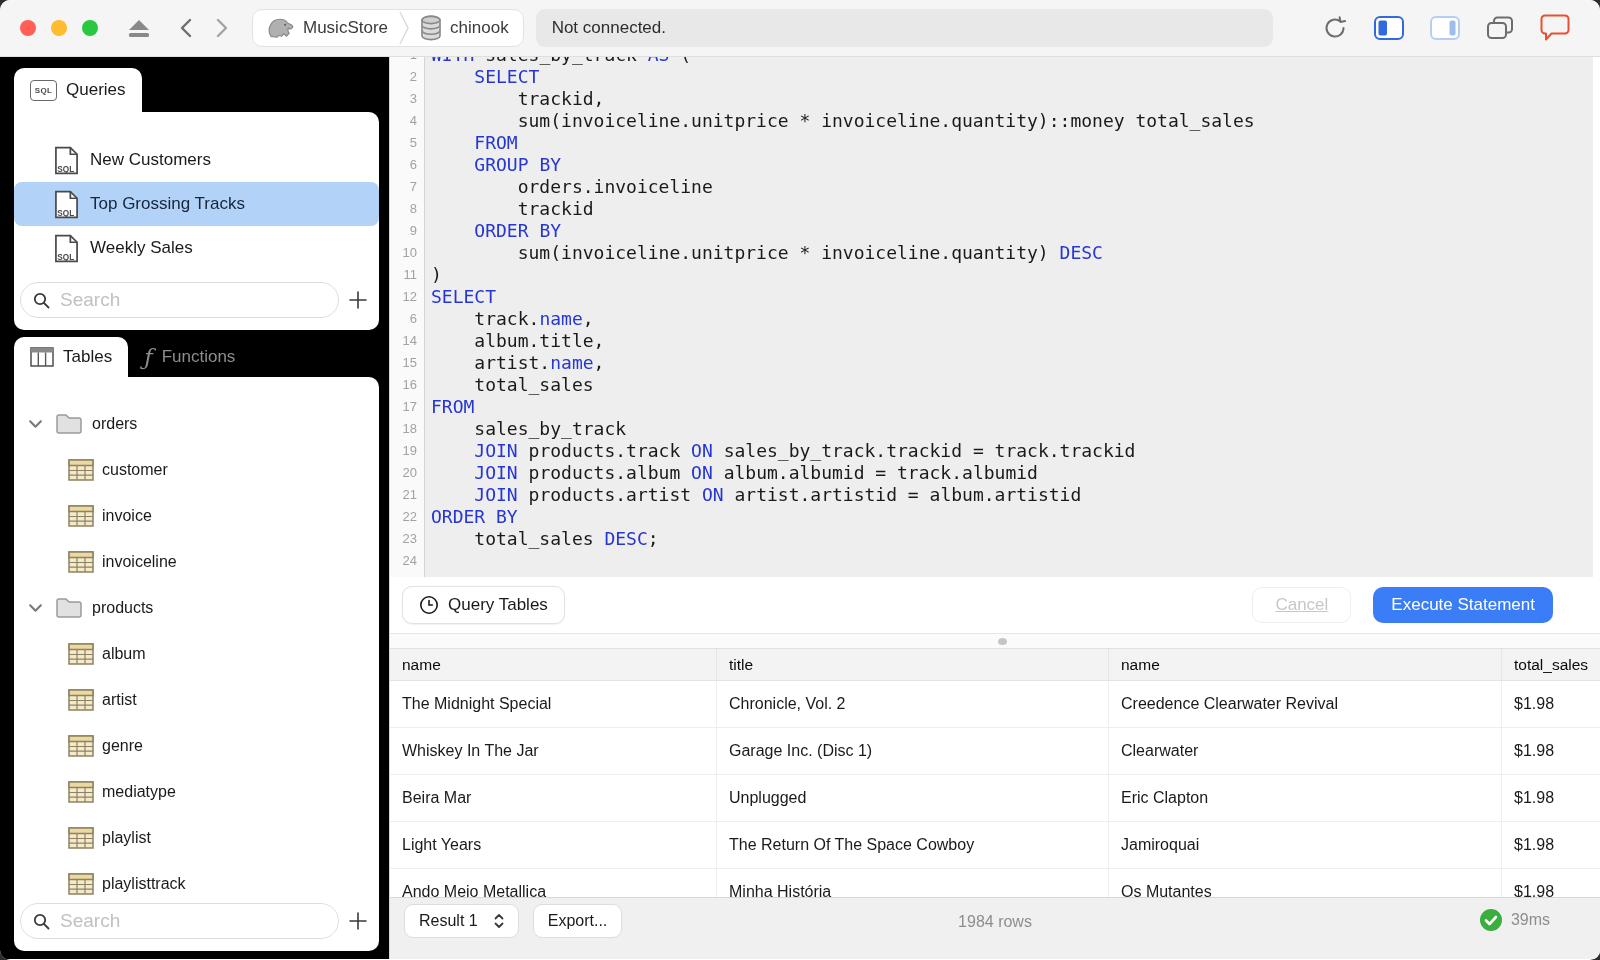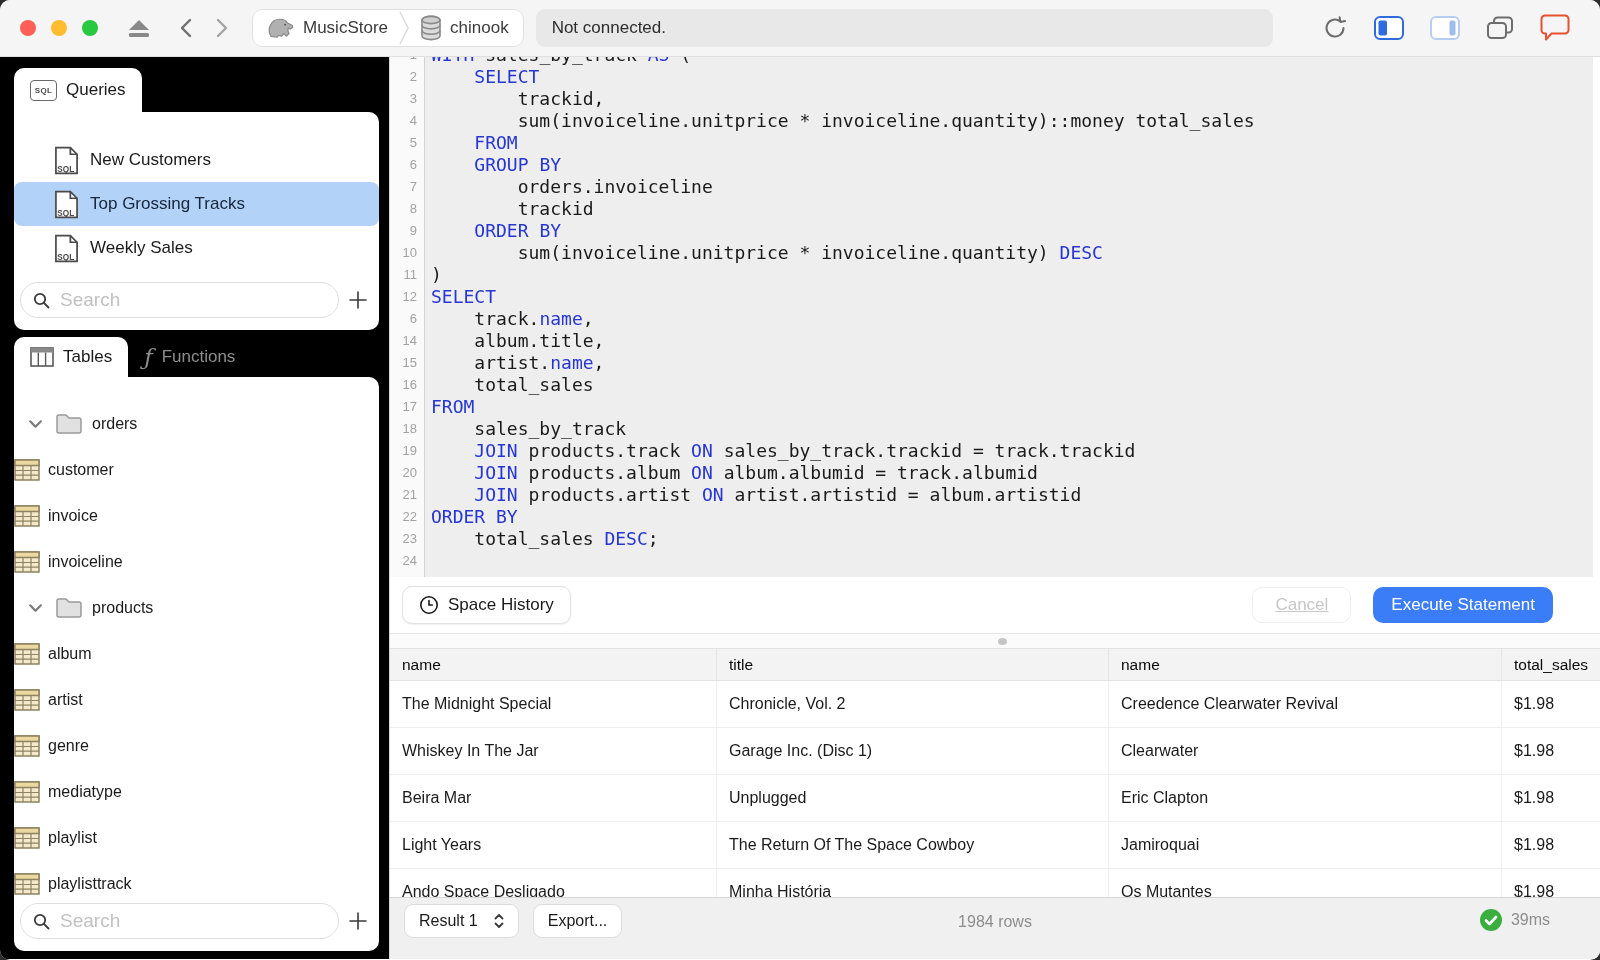--- a/index.html
+++ b/index.html
@@ -35,21 +35,21 @@
   .fn-glyph { font-family:"DejaVu Serif",serif; font-style:italic; font-size:23px; color:#8E8D8E; line-height:1; }
   .panel { background:#fff; border-radius:0 10px 10px 10px; }
   .queries-panel { height:218px; position:relative; padding-top:26px; }
   .qitem { height:44px; display:flex; align-items:center; gap:11px; padding-left:40px; border-radius:8px; font-size:17px; color:#1A1A1A; }
   .qitem.selected { background:#B2D3F7; color:#16253B; }
   .schema-panel { height:574px; position:relative; padding-top:24px; overflow:hidden; }
   .titem { height:46px; display:flex; align-items:center; font-size:16px; color:#1A1A1A; }
   .titem .chev { margin-left:14px; width:16px; display:flex; }
   .titem .fold { margin-left:11px; display:flex; }
   .titem.folder .tlabel { margin-left:9px; }
-  .titem.table { }
+  .titem.table { padding-left:54px; }
   .titem.table .tlabel { margin-left:8px; }
   .search-row { position:absolute; left:6px; right:6px; bottom:12px; display:flex; align-items:center; gap:4px; }
   .search-box { position:relative; flex:1; }
   .search-box input { width:100%; height:36px; border:1px solid #DFDEDF; border-radius:18px; background:#fff; padding:0 12px 0 39px; font-size:19px; color:#1A1A1A; outline:none; font-family:"Liberation Sans",sans-serif; }
   .search-box input::placeholder { color:#C2C1C2; }
   .search-box .mag { position:absolute; left:13px; top:10px; }
   .plus-btn { width:30px; height:30px; display:flex; align-items:center; justify-content:center; }
 
   
   .editor { height:520px; display:flex; overflow:hidden; background:#EFEEEF; border-right:7px solid #fff; }
@@ -450,21 +450,21 @@
       </div>
 
       <div class="actions">
         <button class="btn btn-qh">
           <span style="display:flex">
             <svg width="20" height="20" viewBox="0 0 20 20">
                 <circle cx="10" cy="10" r="8.2" fill="none" stroke="#1A1A1A" stroke-width="1.6"></circle>
                 <path d="M10 5.5 V10 H13.3" fill="none" stroke="#1A1A1A" stroke-width="1.6" stroke-linecap="round"></path>
               </svg>
           </span>
-          <span>Space History</span>
+          <span>Query Tables</span>
         </button>
         <div class="spacer"></div>
         <button class="btn btn-cancel">Cancel</button>
         <button class="btn btn-exec">Execute Statement</button>
       </div>
 
       <div class="splitter">
         <div class="dot"></div>
       </div>
 
@@ -494,21 +494,21 @@
               <div class="rcell c2">Eric Clapton</div>
               <div class="rcell c3">$1.98</div>
             </div>
             <div class="rrow">
               <div class="rcell c0">Light Years</div>
               <div class="rcell c1">The Return Of The Space Cowboy</div>
               <div class="rcell c2">Jamiroquai</div>
               <div class="rcell c3">$1.98</div>
             </div>
             <div class="rrow">
-              <div class="rcell c0">Ando Space Desligado</div>
+              <div class="rcell c0">Ando Meio Metallica</div>
               <div class="rcell c1">Minha História</div>
               <div class="rcell c2">Os Mutantes</div>
               <div class="rcell c3">$1.98</div>
             </div>
           </div>
       </div>
 
       <div class="statusbar">
         <div class="pill result-sel">
           <span>Result 1</span>

